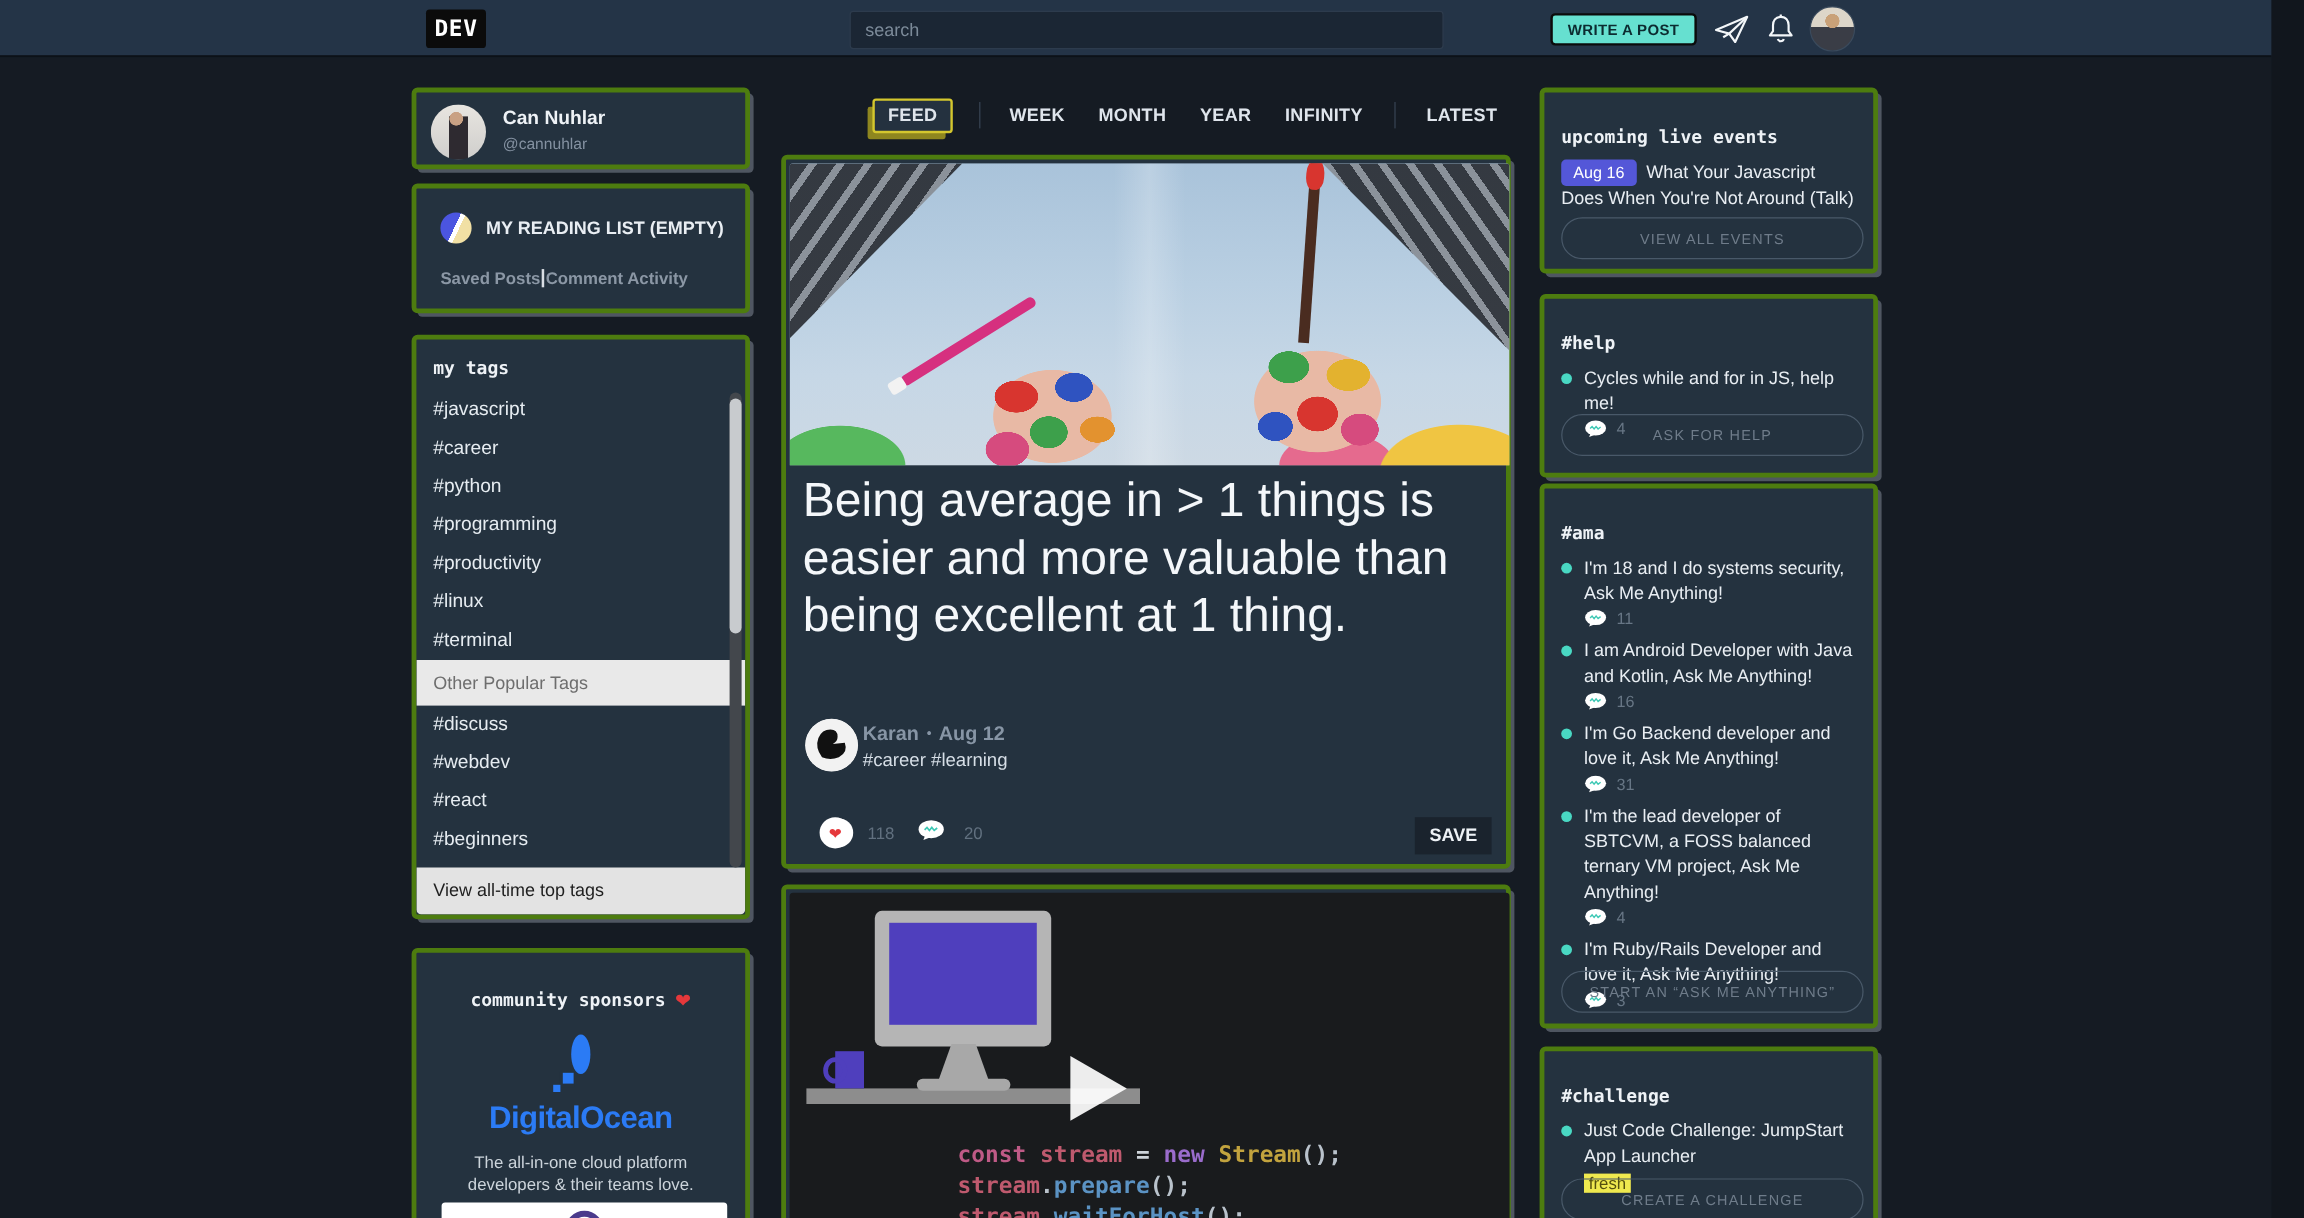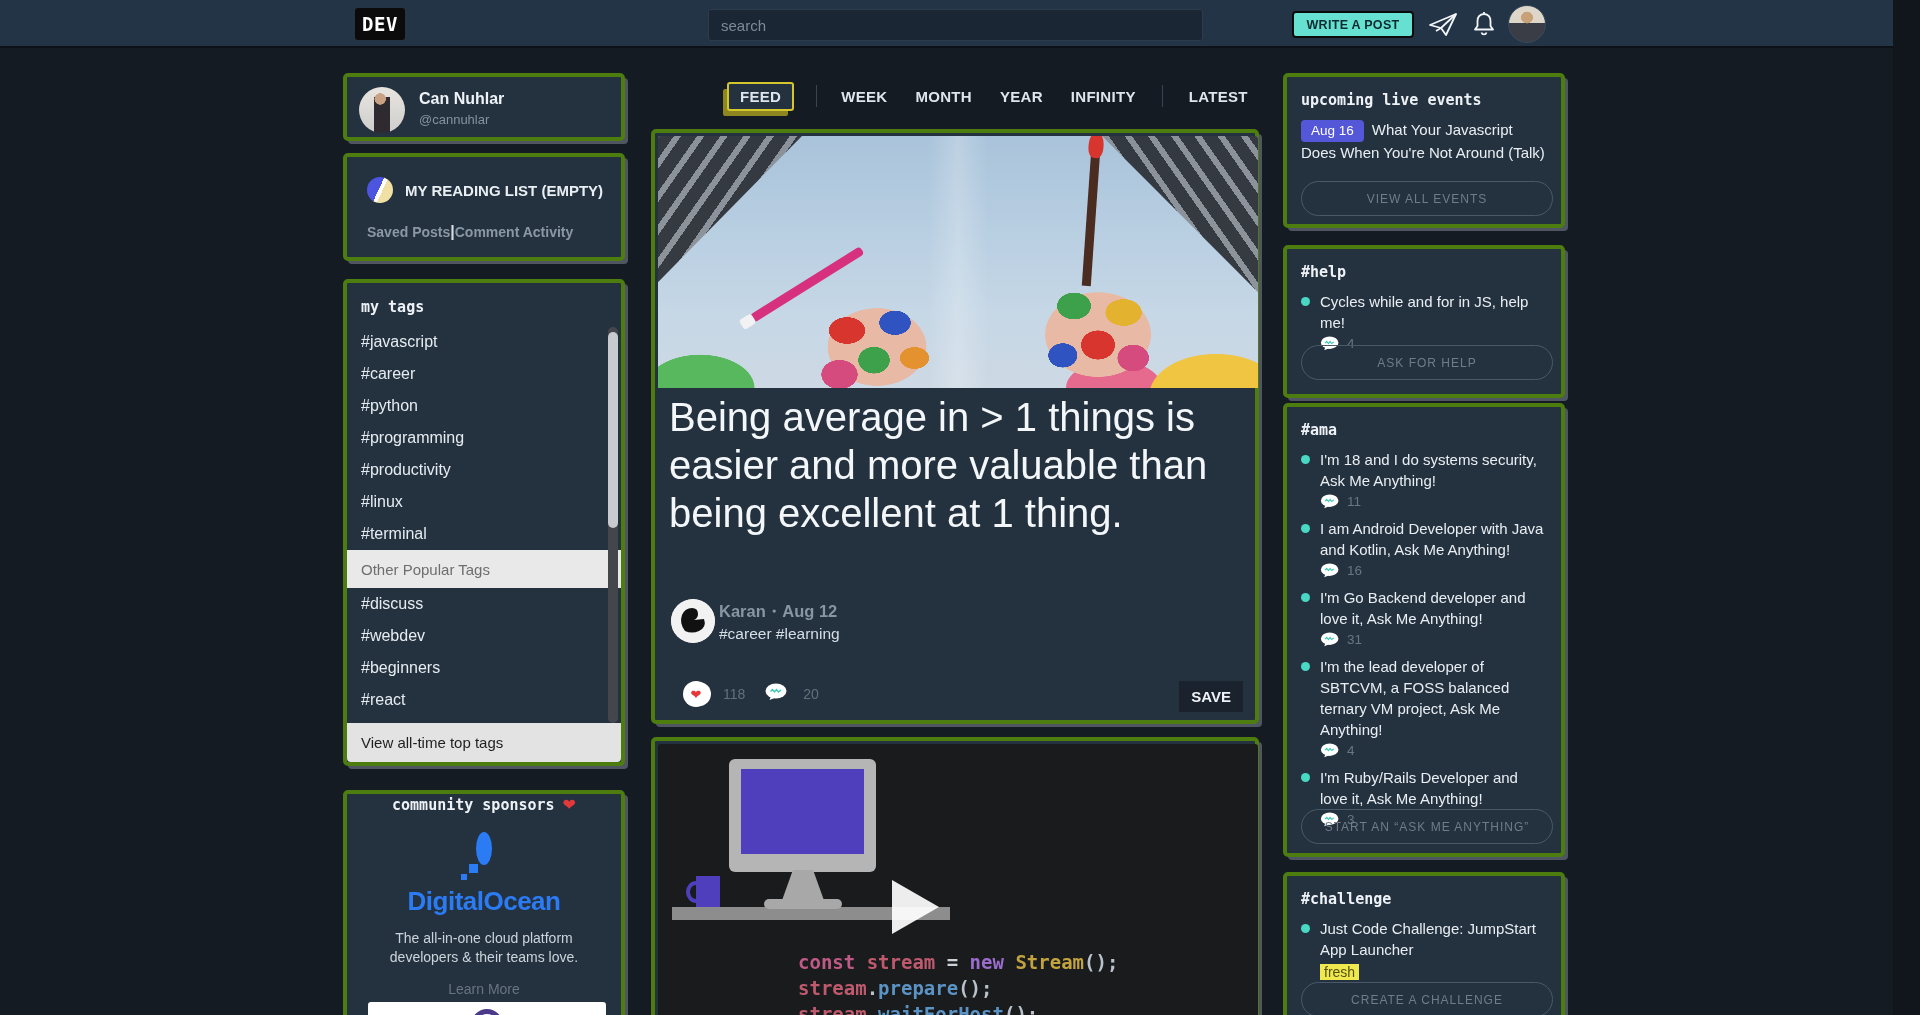--- a/index.html
+++ b/index.html
@@ -64,21 +64,21 @@
   .tag-divider { height:38px; display:flex; align-items:center; padding-left:14px; background:#e9e9e9;
     color:#6e6e6e; font-size:15px; }
   .tags-footer { position:absolute; left:0; right:0; bottom:0; height:39px; background:#e3e3e3;
     color:#1f1f1f; font-size:15px; display:flex; align-items:center; padding-left:14px;
     border-radius:0 0 4px 4px; cursor:pointer; }
   .tag-scrollbar { position:absolute; right:3px; top:44px; width:10px; height:396px; background:#43474c;
     border-radius:5px; cursor:pointer; }
   .tag-thumb { position:absolute; left:0; top:5px; width:10px; height:196px; background:#c8cbce; border-radius:5px; }
 
   .sponsor-card { left:343px; top:790px; width:282px; height:260px; text-align:center; }
-  .sp-head { margin-top:1px; display:flex; justify-content:center; align-items:center; gap:8px; }
+  .sp-head { margin-top:30px; display:flex; justify-content:center; align-items:flex-start; gap:8px; }
   .sp-heart { color:#e5383b; font-size:16px; }
   .do-row { margin-top:26px; display:flex; justify-content:center; align-items:center; gap:10px; cursor:pointer;flex-direction:column; }
   .do-mark { position:relative; width:36px; height:36px; }
   .do-ring { width:36px; height:36px; border:8px solid #2b7bf5; border-radius:50%; }
   .do-cut { position:absolute; left:0; bottom:0; width:13px; height:13px; background:#24323f; }
   .do-sq1 { position:absolute; left:3px; bottom:3px; width:9px; height:9px; background:#2b7bf5; }
   .do-sq2 { position:absolute; left:-5px; bottom:-4px; width:6px; height:6px; background:#2b7bf5; }
   .do-word { font-size:26px; font-weight:bold; color:#2b7bf5; letter-spacing:-.5px; }
   .sp-desc { margin:12px auto 0; width:220px; font-size:14px; line-height:19px; color:#ccd4db; }
   .sp-learn { margin-top:14px; font-size:14px; color:#68747f; cursor:pointer; }
@@ -164,21 +164,21 @@
     border:4px solid #4f3fbd; border-radius:50%; }
   .play { position:absolute; left:234px; top:136px; width:0; height:0; border-left:47px solid rgba(255,255,255,.92);
     border-top:27px solid rgba(0,0,0,0); border-bottom:27px solid rgba(0,0,0,0); }
   .code { position:absolute; left:140px; top:205px; font-family:"DejaVu Sans Mono",monospace;
     font-weight:bold; font-size:19px; line-height:26px; }
   .tok-kw{color:#bf5a86;} .tok-var{color:#bf5a6e;} .tok-op{color:#cdd3d9;} .tok-kw2{color:#9a6ccc;}
   .tok-cls{color:#c2a33e;} .tok-pun{color:#b9c2cb;} .tok-fn{color:#5b93c4;}
 
   
   .events-card { left:1283px; top:73px; width:282px; height:155px; }
-  .rc-head { padding:14px 14px 10px; }
+  .rc-head { padding:28px 14px 10px; }
   .event-text { padding:0 14px; font-size:15px; color:#e9eef3; line-height:22px; cursor:pointer; }
   .date-badge { display:inline-block; background:#5457d8; color:#fff; font-size:13.5px;
     padding:0 10px; border-radius:4px; margin-right:8px; }
   .help-card { left:1283px; top:245px; width:282px; height:153px; }
   .ama-card { left:1283px; top:403px; width:282px; height:454px; }
   .challenge-card { left:1283px; top:872px; width:282px; height:160px; }
   .fresh-badge { display:inline-block; background:#efe94f; color:#55500f; font-size:14px;
     padding:0 4px; margin-top:4px; }
 </style>
 </head>
@@ -229,22 +229,22 @@
     <div class="tag-item">#javascript</div>
     <div class="tag-item">#career</div>
     <div class="tag-item">#python</div>
     <div class="tag-item">#programming</div>
     <div class="tag-item">#productivity</div>
     <div class="tag-item">#linux</div>
     <div class="tag-item">#terminal</div>
     <div class="tag-divider">Other Popular Tags</div>
     <div class="tag-item">#discuss</div>
     <div class="tag-item">#webdev</div>
+    <div class="tag-item">#react</div>
     <div class="tag-item">#beginners</div>
-    <div class="tag-item">#react</div>
     <div class="tags-footer">View all-time top tags</div>
     <div class="tag-scrollbar">
       <div class="tag-thumb"></div>
     </div>
   </div>
 
   <div class="card sponsor-card">
     <div class="sp-head">
       <span class="mono-h">community sponsors</span>
       <span class="sp-heart">❤</span>

